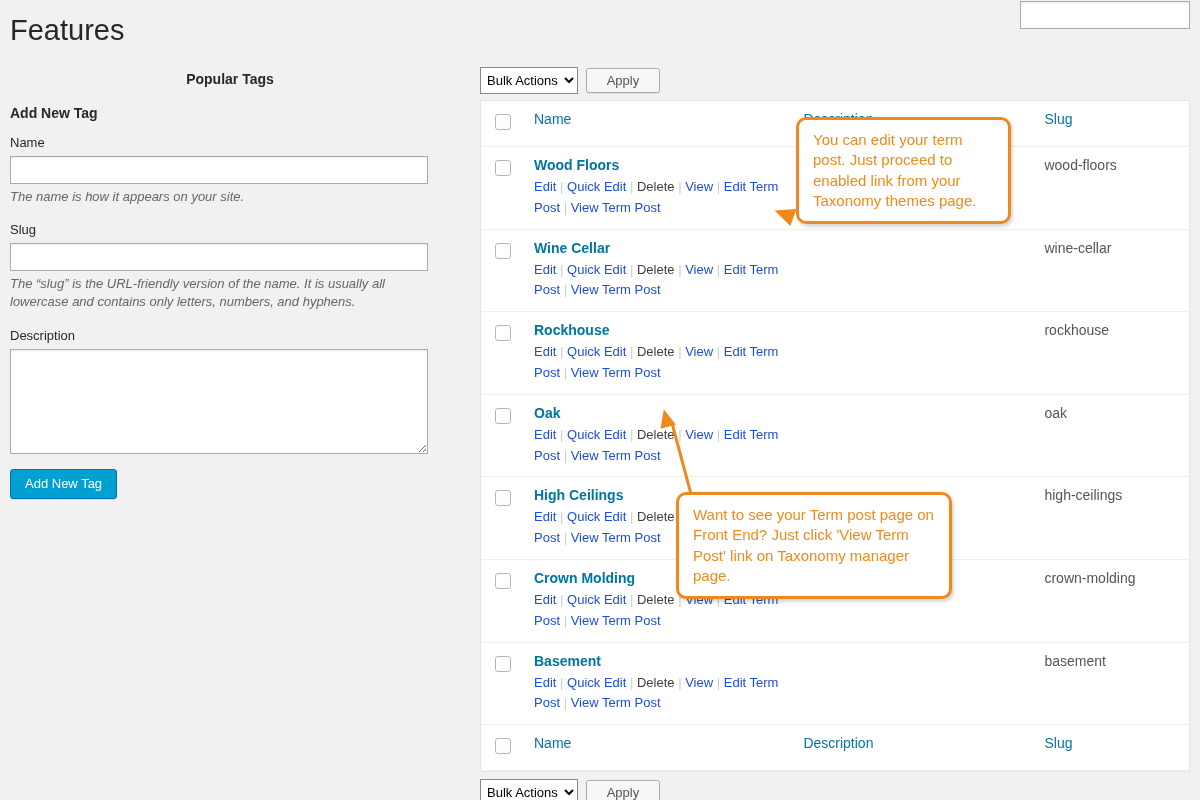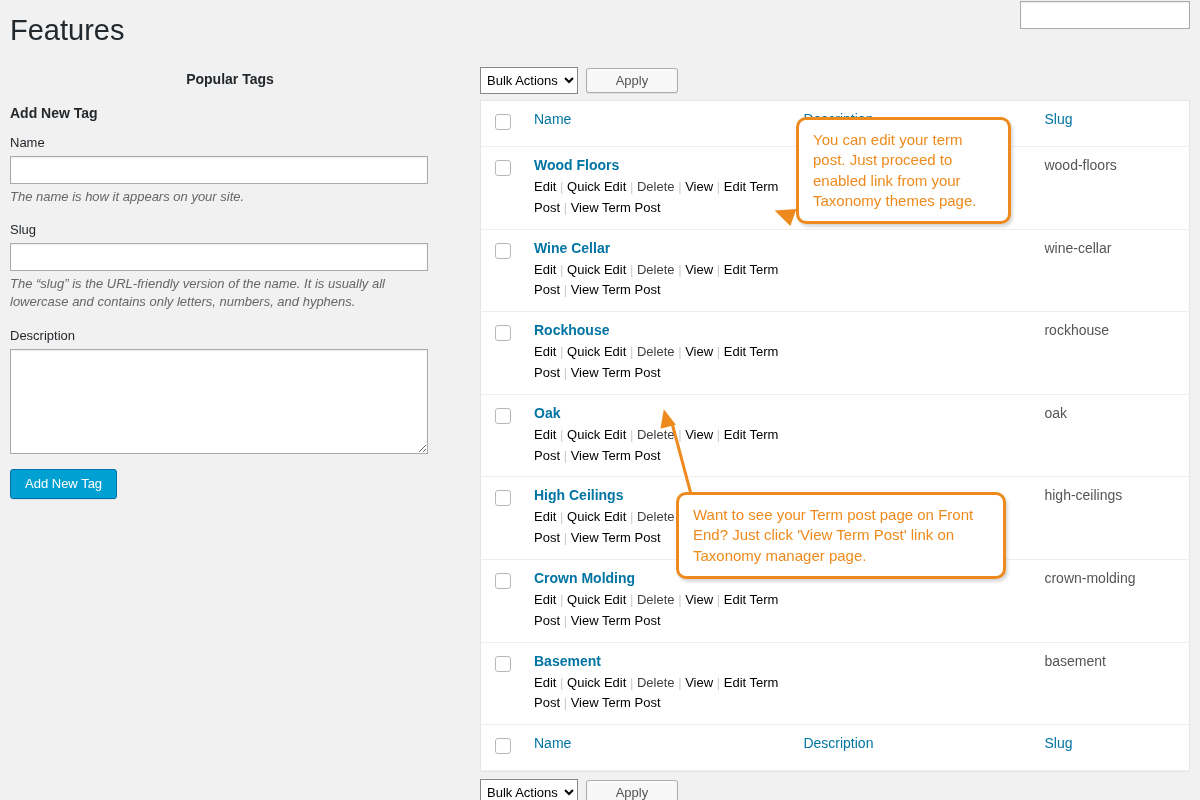--- a/index.html
+++ b/index.html
@@ -67,21 +67,21 @@
 
   .tablenav { margin-bottom: 6px; }
   .tablenav select {
     padding: 1px 2px;
     font-size: 13px;
     border: 1px solid #888;
     background: #fff;
     height: 27px;
   }
   .button-secondary {
-    padding: 4px 29px;
+    padding: 4px 20px;
     font-size: 13px;
     color: #555;
     background: #f7f7f7;
     border: 1px solid #aaa;
     border-radius: 3px;
     cursor: pointer;
     box-shadow: inset 0 1px 0 #fff, 0 1px 0 rgba(0,0,0,.08);
     margin-left: 4px;
   }
 
@@ -128,21 +128,21 @@
     font-weight: 700;
     font-size: 14px;
     text-decoration: none;
   }
   .row-actions {
     font-size: 13px;
     margin-top: 4px;
     line-height: 1.6;
   }
   .row-actions a { text-decoration: none; }
-  .act-blue { color: #000000; }
+  .act-blue { color: #1d4ed8; }
   .act-red  { color: #404040; }
   .sep { color: #ccc; padding: 0 0px; }
   td.col-slug { color:#555; font-size:14px; }
 
   input[type=checkbox] {
     width: 16px; height: 16px;
     border: 1px solid #b4b9be;
     border-radius: 3px;
     background: #fff;
     -webkit-appearance: none; appearance: none;
@@ -278,18 +278,18 @@
     <div class="tablenav" style="margin-top:8px;">
       <select>
         <option>Bulk Actions</option>
       </select>
       <button class="button-secondary">Apply</button>
     </div>
 
     <div class="callout" style="top:50px; left:316px; width:215px;">You can edit your term post. Just proceed to enabled link from your Taxonomy themes page.</div>
     <div style="position:absolute; top:138px; left:294px; width:0;height:0; border-top:9px solid transparent; border-bottom:9px solid transparent; border-right:20px solid #ee8a1d; transform:rotate(20deg);"></div>
 
-    <div class="callout" style="top:425px; left:196px; width:330px;">Want to see your Term post page on Front End? Just click 'View Term Post' link on Taxonomy manager page.</div>
+    <div class="callout" style="top:425px; left:196px; width:276px;">Want to see your Term post page on Front End? Just click 'View Term Post' link on Taxonomy manager page.</div>
     <div class="arrow-line" style="top:358px; left:191px; width:3px; height:70px; transform:rotate(-15deg); transform-origin:top;"></div>
     <div style="position:absolute; top:342px; left:178px; width:0;height:0; border-left:8px solid transparent; border-right:8px solid transparent; border-bottom:18px solid #ee8a1d; transform:rotate(-14deg);"></div>
 
   </div>
 </div>
 
 </body></html>

